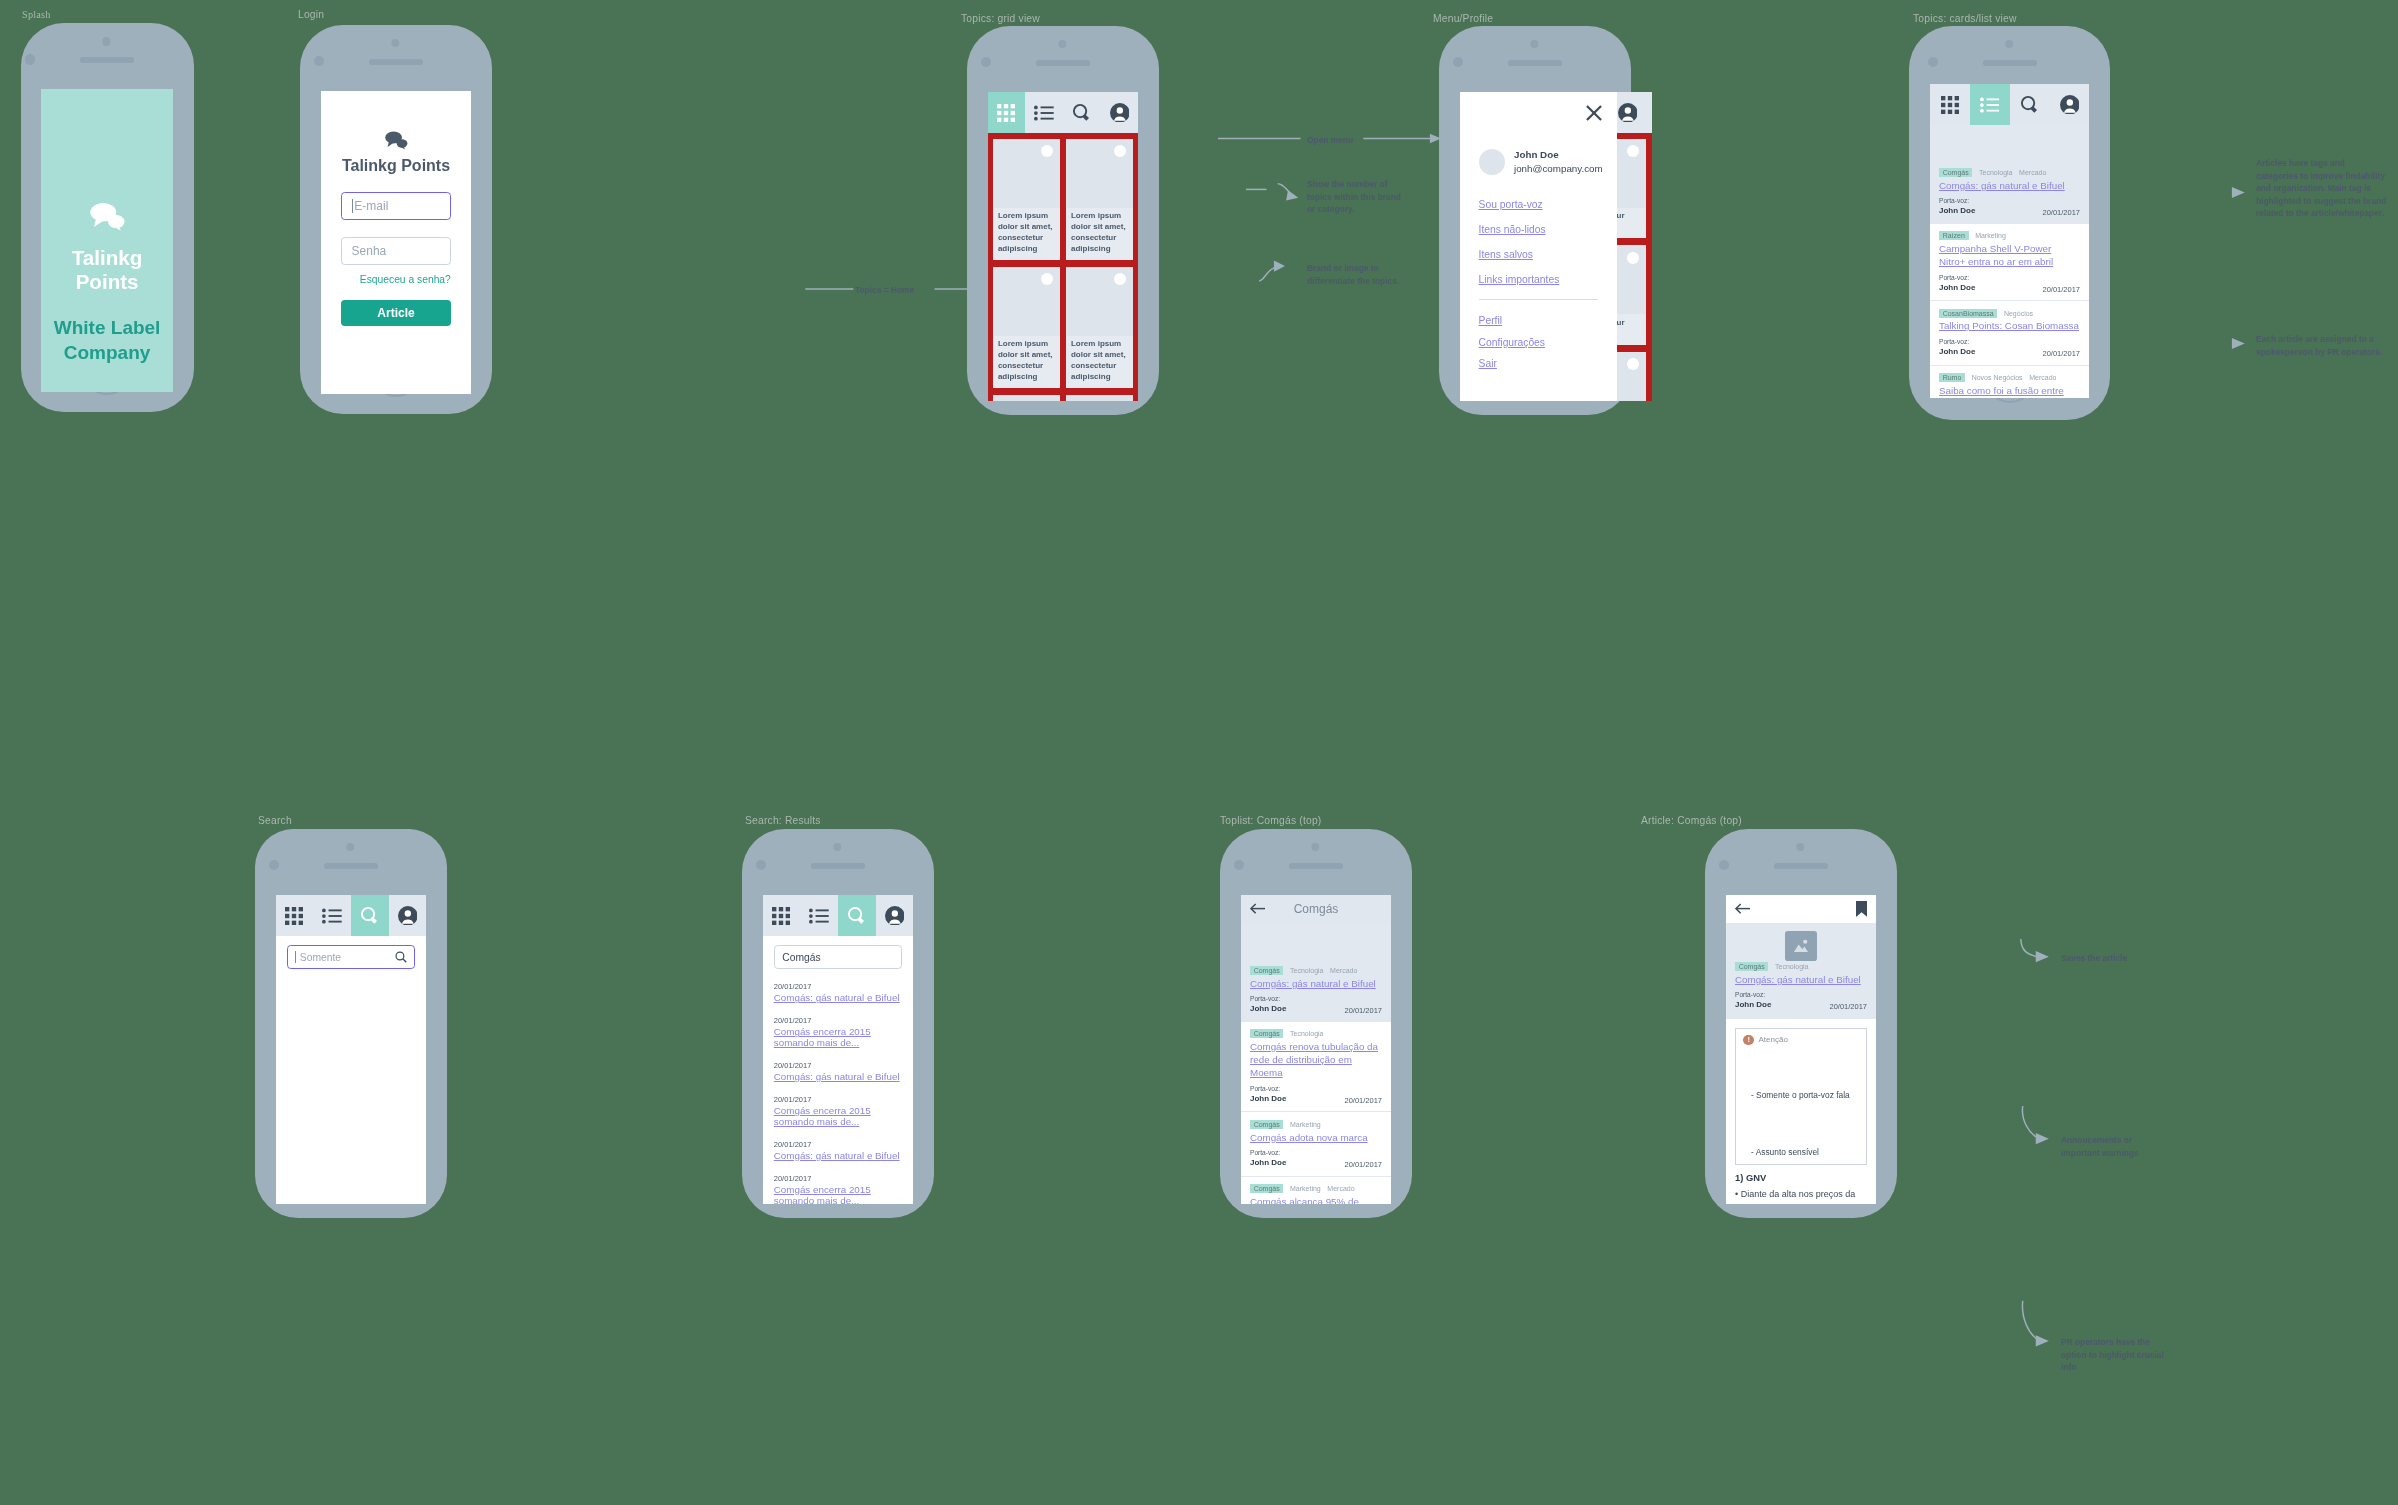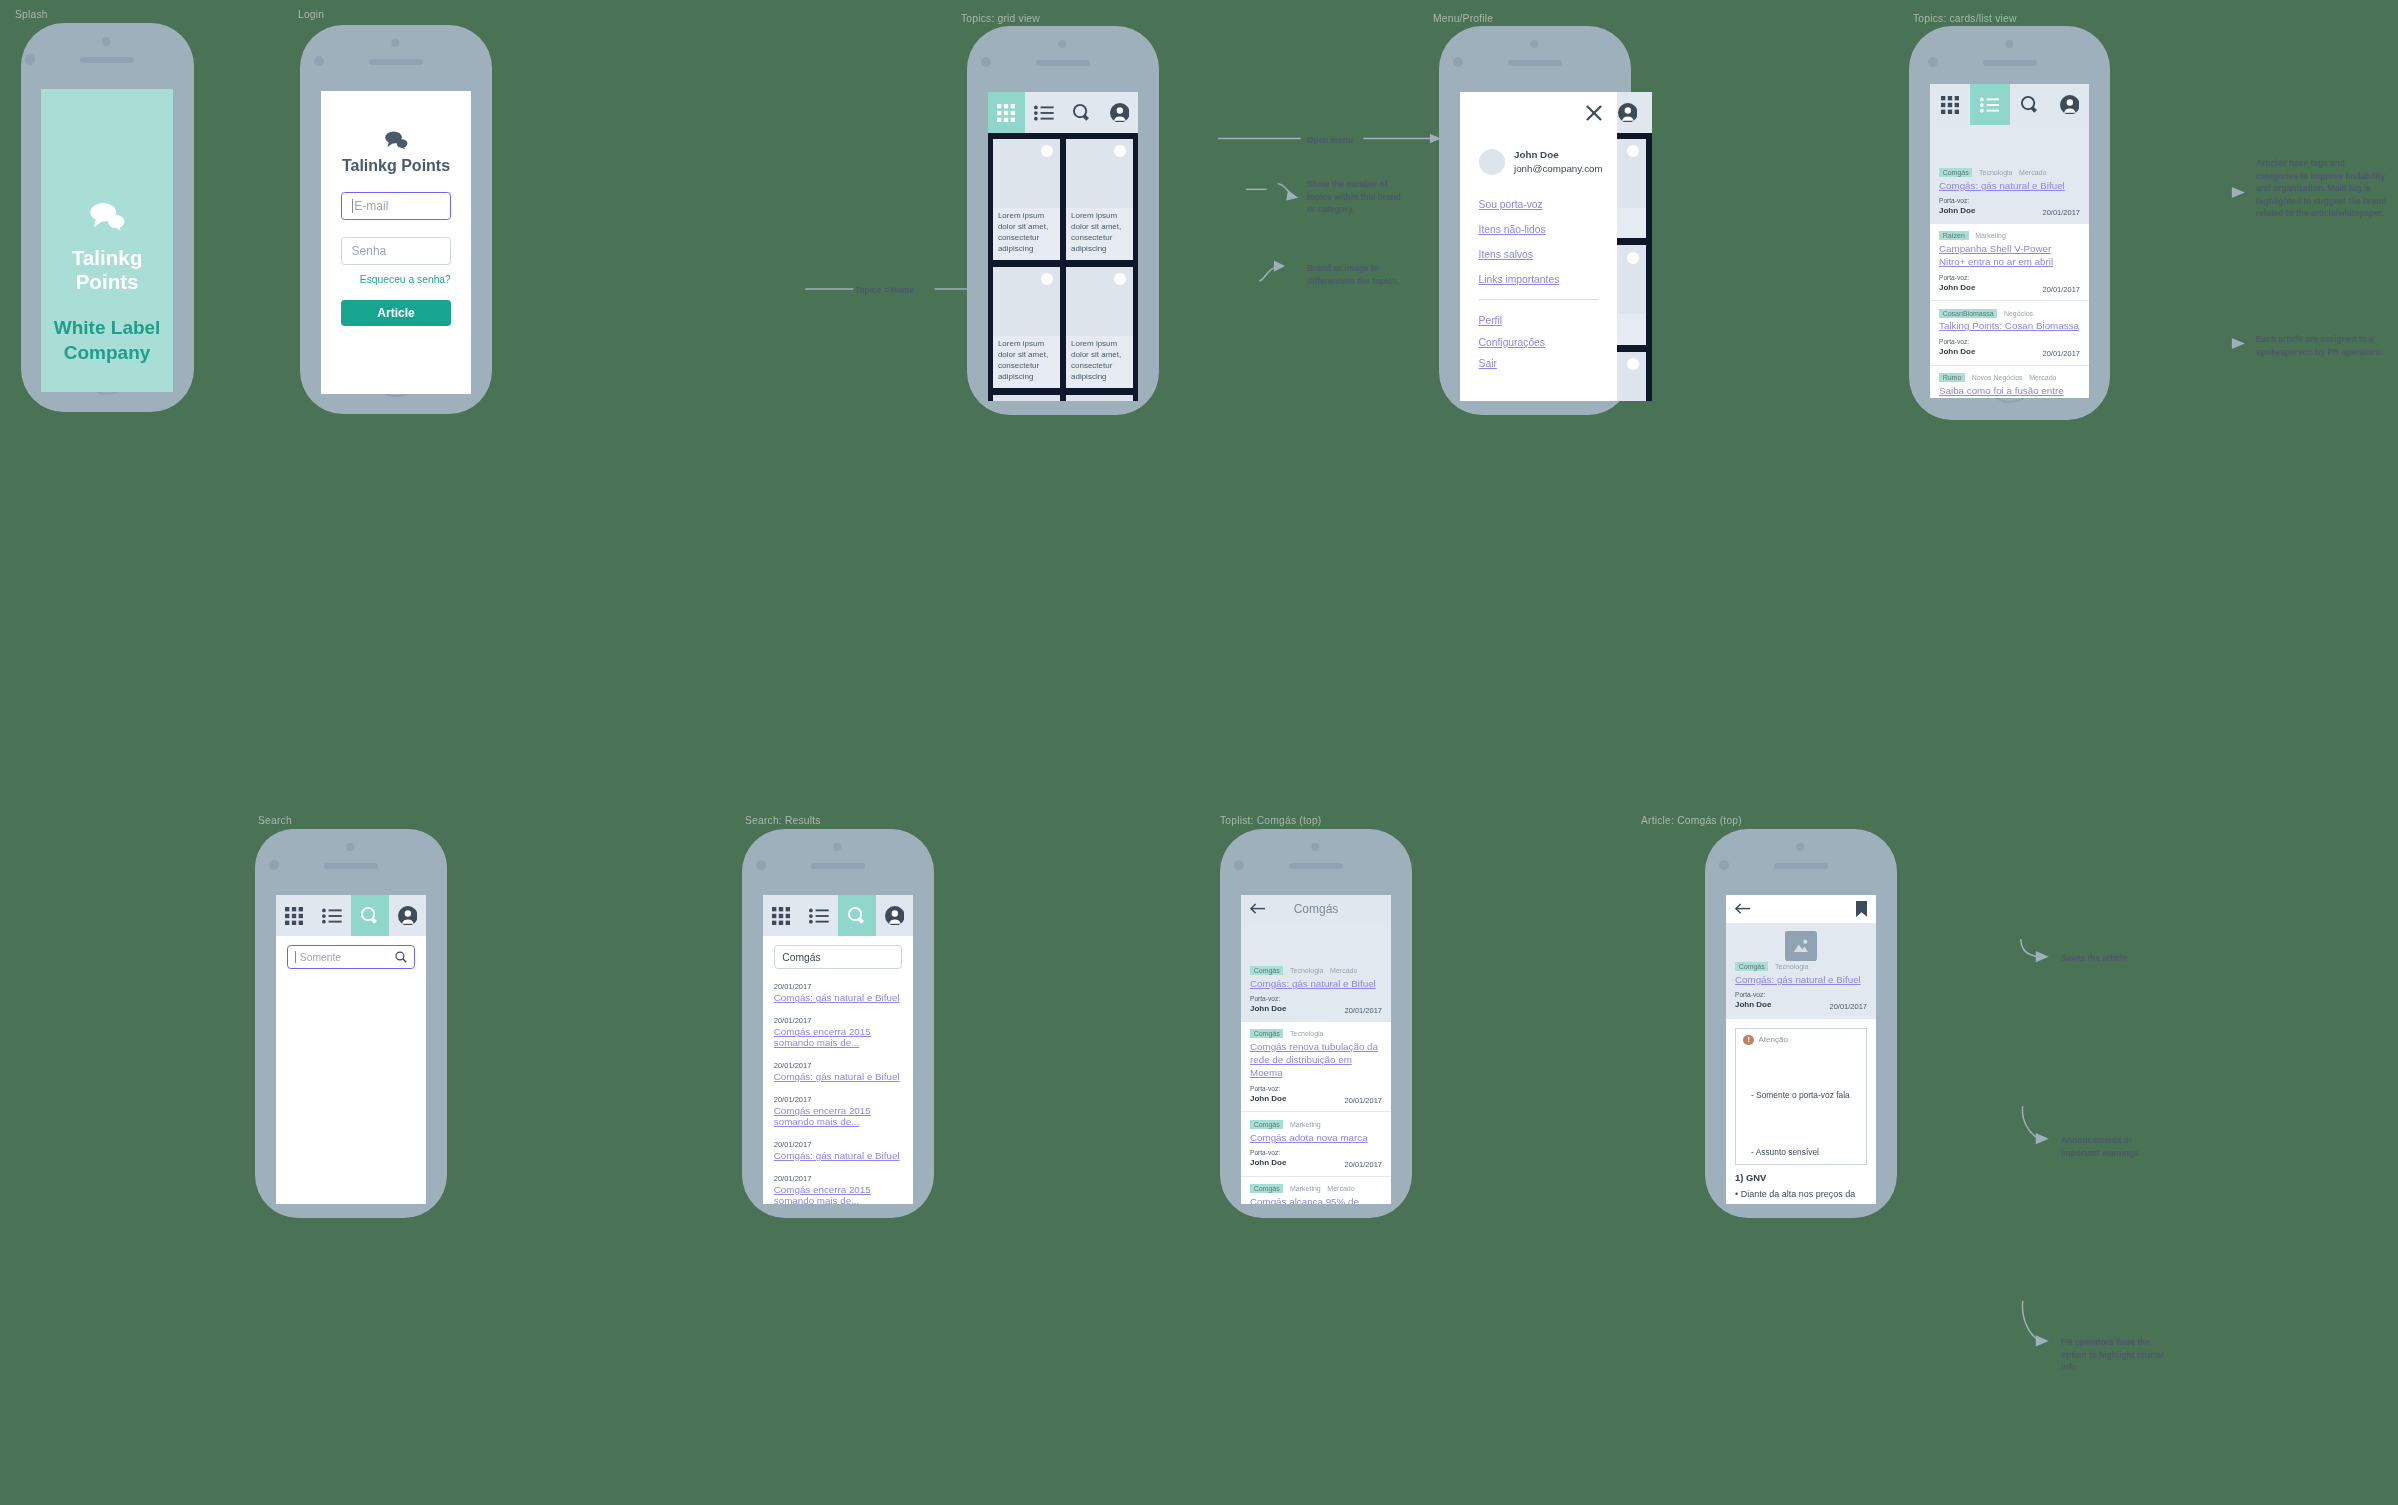--- a/index.html
+++ b/index.html
@@ -79,21 +79,21 @@
     color:#fff; font-size:12px; font-weight:700; cursor:pointer;
   }
 
   
   .tabbar { display:flex; height:41px; background:#e1e7ee; }
   .tab { flex:1; display:flex; align-items:center; justify-content:center; cursor:pointer; }
   .tab.active { background:#8fd7cb; }
   .tab svg { display:block; }
 
   
-  .grid-body { padding:5.6px 5.6px 0 5.6px; background:#0f172a; }
+  .grid-body { padding:5.6px 5.6px 0 5.6px; background:#b91c1c;font-weight:bold; }
   .grid-row { display:flex; gap:6.6px; margin-bottom:6.6px; }
   .grid-card { flex:1; }
   .grid-thumb {
     background:#dde4ec; height:69px; position:relative;
   }
   .grid-badge {
     position:absolute; right:6.6px; top:6.6px;
     width:12px; height:12px; border-radius:50%; background:#fff;
   }
   .grid-cap {
@@ -188,21 +188,21 @@
     position:absolute; font-size:8.4px; color:#4b5a6b; line-height:1.5;
     font-weight:600;
   }
   .anno-line { position:absolute; }
   .ar { stroke:#9fb0bd; fill:none; stroke-width:1.6; }
   .arh { fill:#9fb0bd; }
 </style>
 </head>
 <body>
 
-<div class="caption" style="left:15px; top:9.4px;">Splash</div>
+<div class="caption" style="left:22px; top:9.4px;font-family:Liberation Serif, serif;">Splash</div>
 <div class="phone" style="left:20.6px; top:23.4px; width:173px; height:389px;">
   <div class="cam2"></div>
   <div class="cam"></div>
   <div class="speaker"></div>
   <div class="home"></div>
   <div class="screen" style="height:303px;">
     <div class="splash-bg">
       <svg class="splash-logo" viewBox="0 0 40 32">
         <ellipse cx="16" cy="12" rx="14" ry="10" fill="#fff"></ellipse>
         <path d="M8 19 L6 28 L16 21 Z" fill="#fff"></path>

